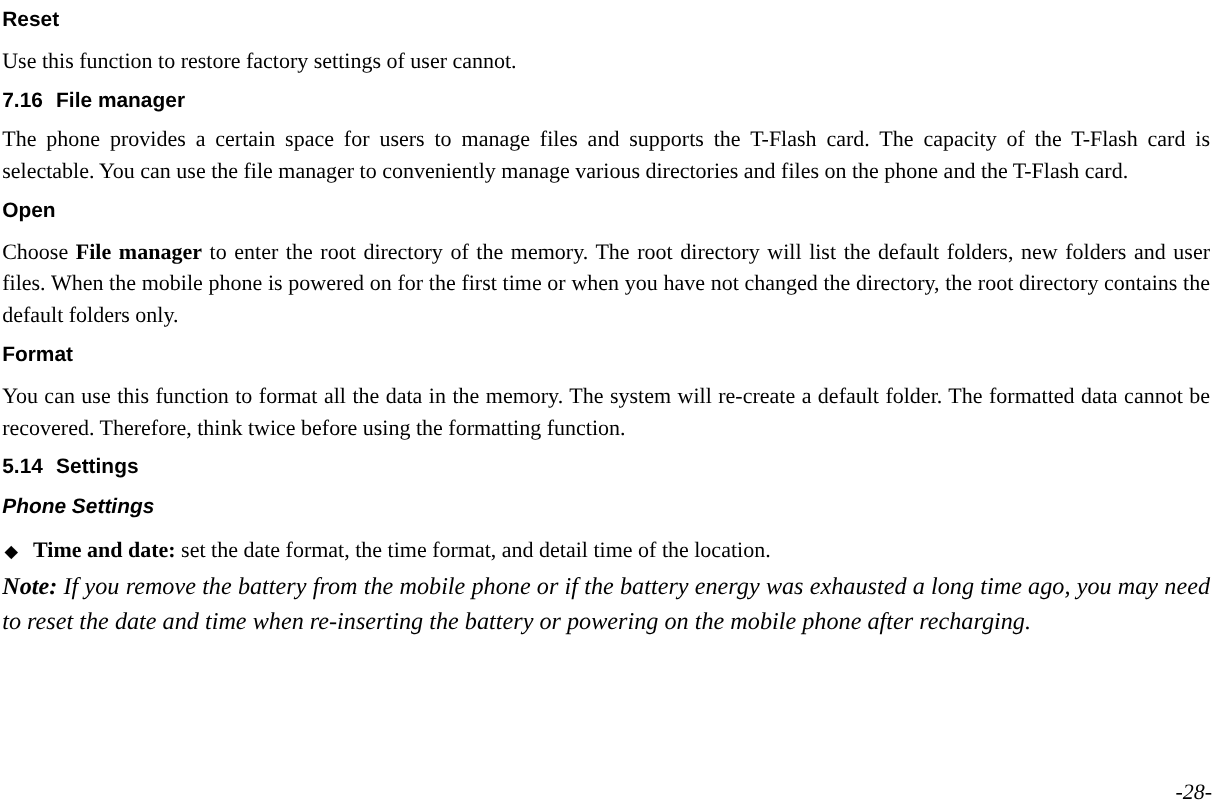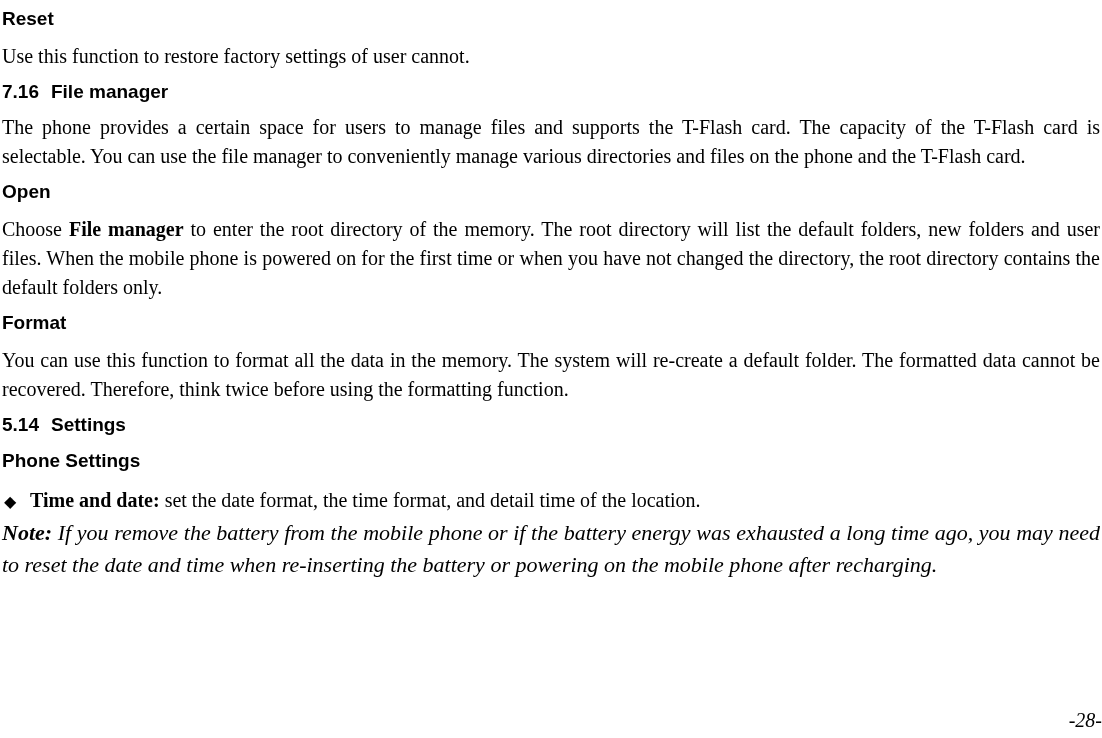--- a/index.html
+++ b/index.html
@@ -95,21 +95,21 @@
 </div>
 
 <div class="heading-indent">Format</div>
 
 <div class="body-text">You can use this function to format all the data in the memory. The system will re-create a default folder. The formatted data cannot be recovered. Therefore, think twice before using the formatting function.</div>
 
 <div class="section-heading">
   <span class="section-num">5.14</span><span>Settings</span>
 </div>
 
-<div class="heading-indent" style="margin-top:14px;margin-bottom:14px;">Phone Settings</div>
+<div class="heading-indent" style="margin-top:14px;margin-bottom:14px;font-style:italic;">Phone Settings</div>
 
 <div class="bullet-row">
   <span class="bullet-diamond">◆</span><span class="bold-inline">Time and date:</span><span> set the date format, the time format, and detail time of the location.</span>
 </div>
 
 <div class="note-text">
   <span class="note-bold">Note:</span><span> If you remove the battery from the mobile phone or if the battery energy was exhausted a long time ago, you may need to reset the date and time when re-inserting the battery or powering on the mobile phone after recharging.</span>
 </div>
 
 <div class="page-number">-28-</div>

